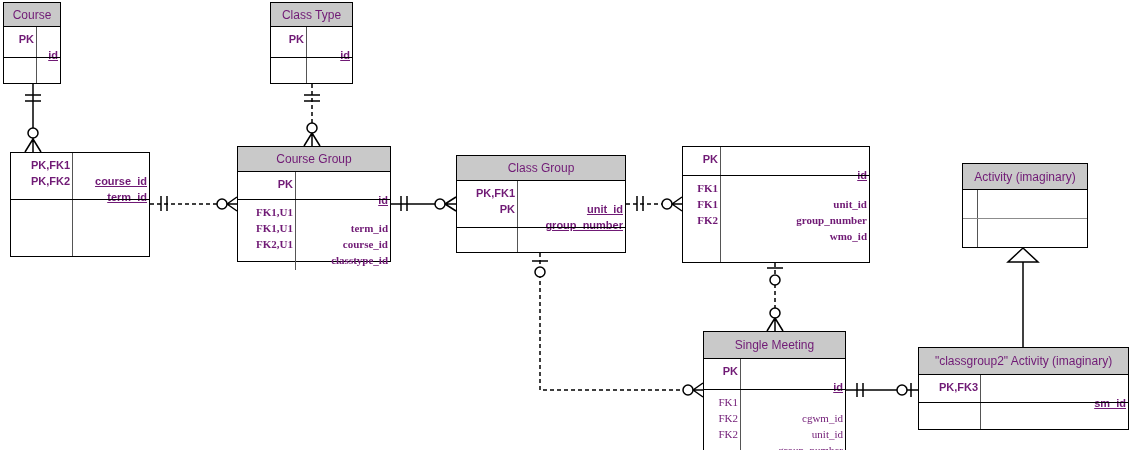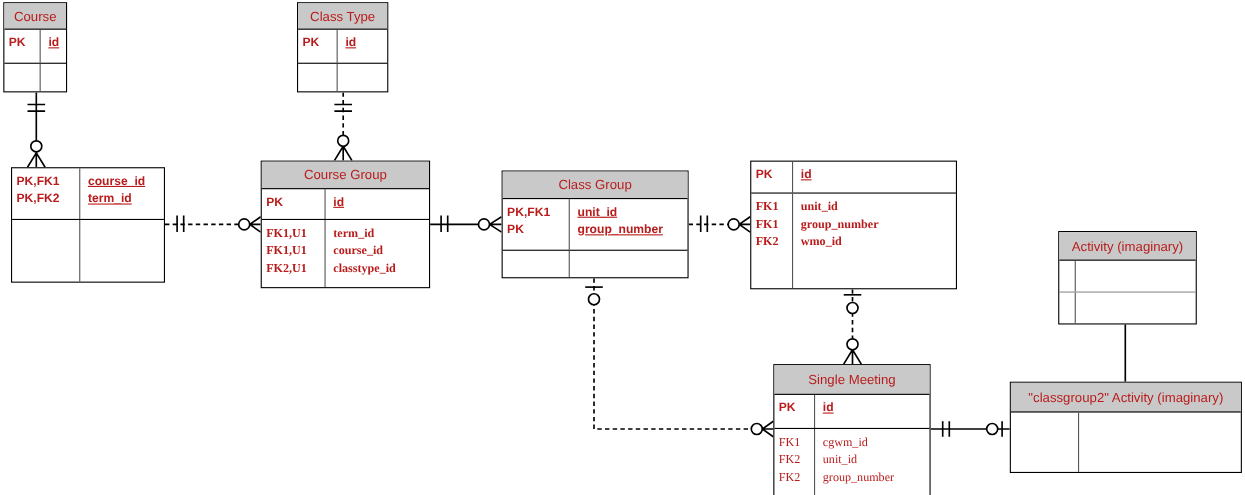--- a/index.html
+++ b/index.html
@@ -1,28 +1,28 @@
 <!DOCTYPE html>
 <html><head>
 <meta charset="utf-8">
 <style>
   html,body{margin:0;padding:0;background:#fff;}
   #canvas{position:relative;width:1132px;height:450px;background:#fff;overflow:hidden;
-          font-family:"Liberation Sans","DejaVu Sans",sans-serif;color:#b91c1c;}
+          font-family:"Liberation Sans","DejaVu Sans",sans-serif;color:#701a75;}
   #wires{position:absolute;left:0;top:0;z-index:0;}
   .entity{position:absolute;z-index:1;background:#fff;border:1.6px solid #000;
           display:flex;flex-direction:column;box-sizing:border-box;font-size:11px;font-weight:bold;}
   .e-header{background:#c9c9c9;border-bottom:1.4px solid #000;display:flex;align-items:center;
             justify-content:center;font-size:12px;font-weight:normal;flex:none;white-space:nowrap;}
-  .e-row{display:flex;flex:none;box-sizing:border-box;}
+  .e-row{display:flex;flex:none;box-sizing:border-box;text-align:right;}
   .e-row + .e-row{border-top:1.4px solid #000;font-family:Liberation Serif, serif;}
   .e-row.grow{flex:1 1 auto;}
   .e-keys{width:var(--kw,34px);flex:none;border-right:1.1px solid #555;
           padding:4px 2px 2px 4px;box-sizing:border-box;line-height:16px;white-space:nowrap;}
-  .e-fields{flex:1;padding:4px 2px 2px 7px;box-sizing:border-box;line-height:16px;white-space:nowrap;}
+  .e-fields{flex:1;padding:20px 2px 2px 7px;box-sizing:border-box;line-height:16px;white-space:nowrap;}
   .u{text-decoration:underline;}
   .regular .e-keys,.regular .e-fields{font-weight:normal;}
   .gray-sep{border-bottom:1.5px solid #8c8c8c !important;}
 </style>
 </head>
 <body>
 
 <div id="canvas">
 
   <svg id="wires" width="1132" height="450" viewBox="0 0 1132 450">
@@ -184,21 +184,21 @@
         <div>FK2</div>
       </div>
       <div class="e-fields">
         <div>unit_id</div>
         <div>group_number</div>
         <div>wmo_id</div>
       </div>
     </div>
   </div>
 
-  <div class="entity" style="left:962px;top:163px;width:126px;height:85px;margin-top:47px;--kw:15px;">
+  <div class="entity" style="left:962px;top:163px;width:126px;height:85px;--kw:15px;">
     <div class="e-header" style="height:25px">Activity (imaginary)</div>
     <div class="e-row grow gray-sep" style="border-top:none">
       <div class="e-keys"></div>
         <div class="e-fields"></div>
     </div>
     <div class="e-row grow" style="border-top:none">
       <div class="e-keys"></div>
         <div class="e-fields"></div>
     </div>
   </div>
@@ -218,19 +218,23 @@
       <div class="e-fields">
         <div>cgwm_id</div>
         <div>unit_id</div>
         <div>group_number</div>
       </div>
     </div>
   </div>
 
   <div class="entity" style="left:918px;top:347px;width:211px;height:83px;--kw:62px;">
     <div class="e-header" style="height:26px">"classgroup2" Activity (imaginary)</div>
+    <div class="e-row" style="height:27px">
+      <div class="e-keys">PK,FK3</div>
+      <div class="e-fields"><span class="u">sm_id</span></div>
+    </div>
     <div class="e-row grow">
       <div class="e-keys"></div>
         <div class="e-fields"></div>
     </div>
   </div>
 
 </div>
 
 </body></html>

